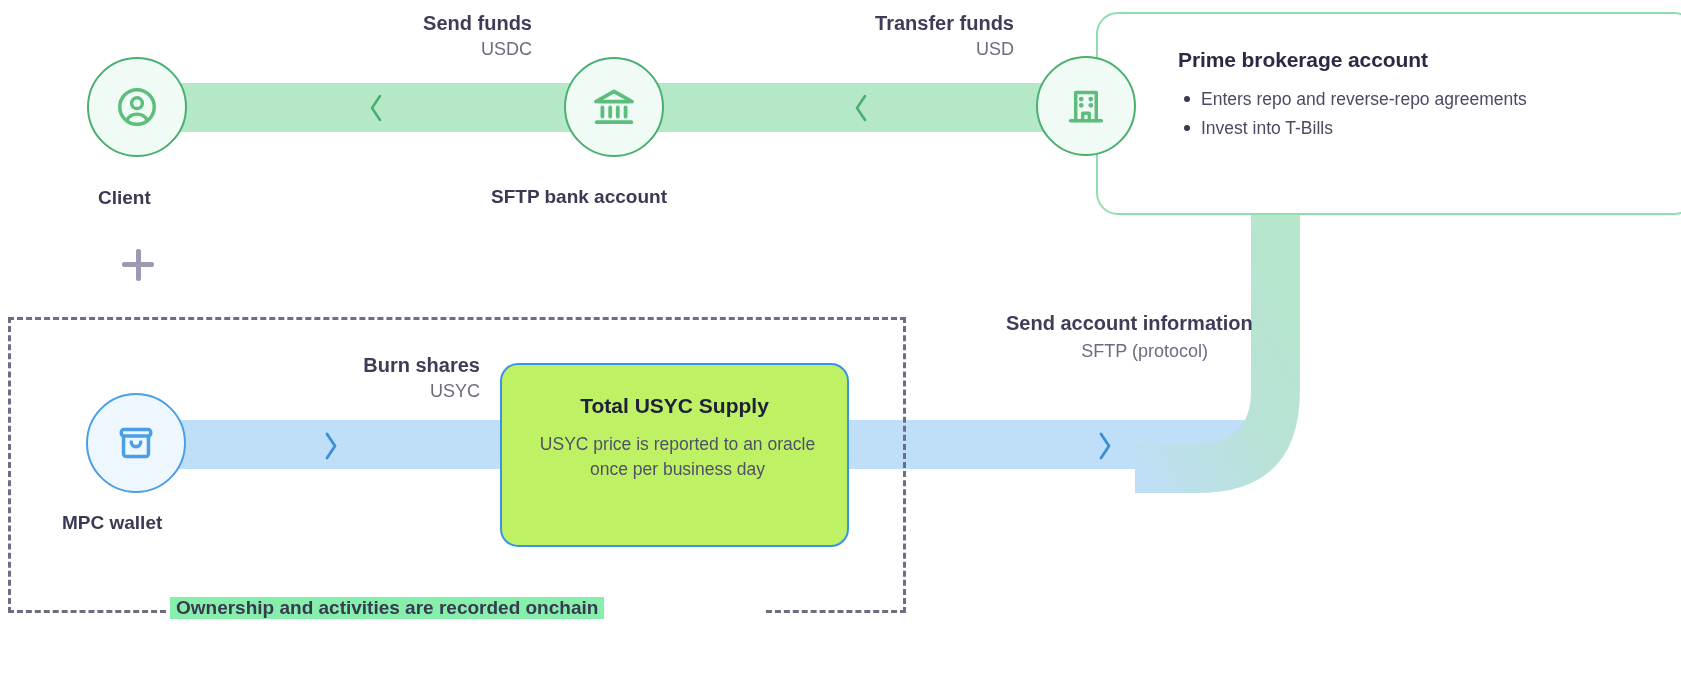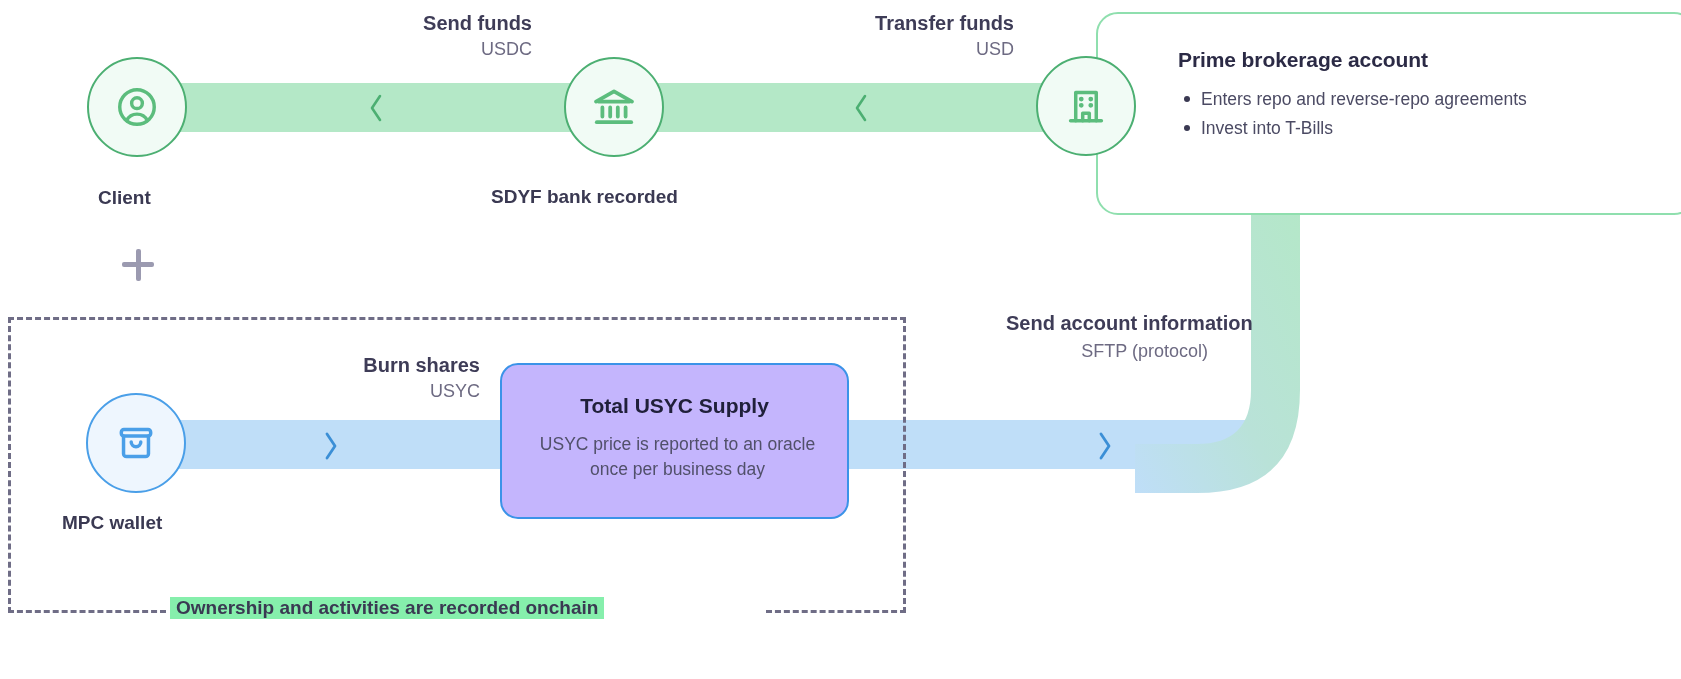--- a/index.html
+++ b/index.html
@@ -88,22 +88,22 @@
     position:relative;font-size:17.5px;color:#4b4a63;line-height:26px;
     margin-bottom:3px;padding-left:0;max-width:330px;
   }
   #prime-card li::before{
     content:"";position:absolute;left:-17px;top:10px;
     width:6px;height:6px;border-radius:50%;background:#3a3952;
   }
 
   
   #supply-card{
-    position:absolute;left:500px;top:363px;width:349px;height:156px;
-    border:2.5px solid #3b93e8;border-radius:18px;background:#c4b5fd;
+    position:absolute;left:500px;top:363px;width:349px;height:184px;
+    border:2.5px solid #3b93e8;border-radius:18px;background:#bef264;
     box-sizing:border-box;z-index:6;text-align:center;
   }
   #supply-card .title{
     margin:0;padding-top:29px;font-size:21px;font-weight:bold;color:#20203a;
   }
   #supply-card .body{
     margin:0;padding:14px 28px 0 34px;font-size:17.5px;color:#51506a;
     line-height:25px;
   }
 
@@ -197,21 +197,21 @@
   <div id="caption-client" class="caption">Client</div>
 
   <div id="node-bank" class="node green">
     <svg width="48" height="48" viewBox="0 0 24 24" fill="none" stroke="#5cbd7d" stroke-width="1.9" stroke-linecap="round" stroke-linejoin="round">
       <path d="M3 9.3 12 4.2l9 5.1"></path>
       <path d="M4.2 9.3h15.6"></path>
       <path d="M6.2 12.2v4.6M10.1 12.2v4.6M13.9 12.2v4.6M17.8 12.2v4.6"></path>
       <path d="M3.4 19.6h17.2"></path>
     </svg>
   </div>
-  <div id="caption-bank" class="caption">SDYF bank recorded</div>
+  <div id="caption-bank" class="caption">SFTP bank account</div>
 
   <div id="node-brokerage" class="node green">
     <svg width="44" height="44" viewBox="0 0 24 24" fill="none" stroke="#5cbd7d" stroke-width="1.9" stroke-linecap="round" stroke-linejoin="round">
       <path d="M6.4 20V4.6h11.2V20"></path>
       <path d="M3.6 20h16.8"></path>
       <path d="M10.2 20v-4.1h3.6V20"></path>
       <path d="M9.4 8.2h.02M14.6 8.2h.02M9.4 11.6h.02M14.6 11.6h.02" stroke-width="2.6"></path>
     </svg>
   </div>
 

